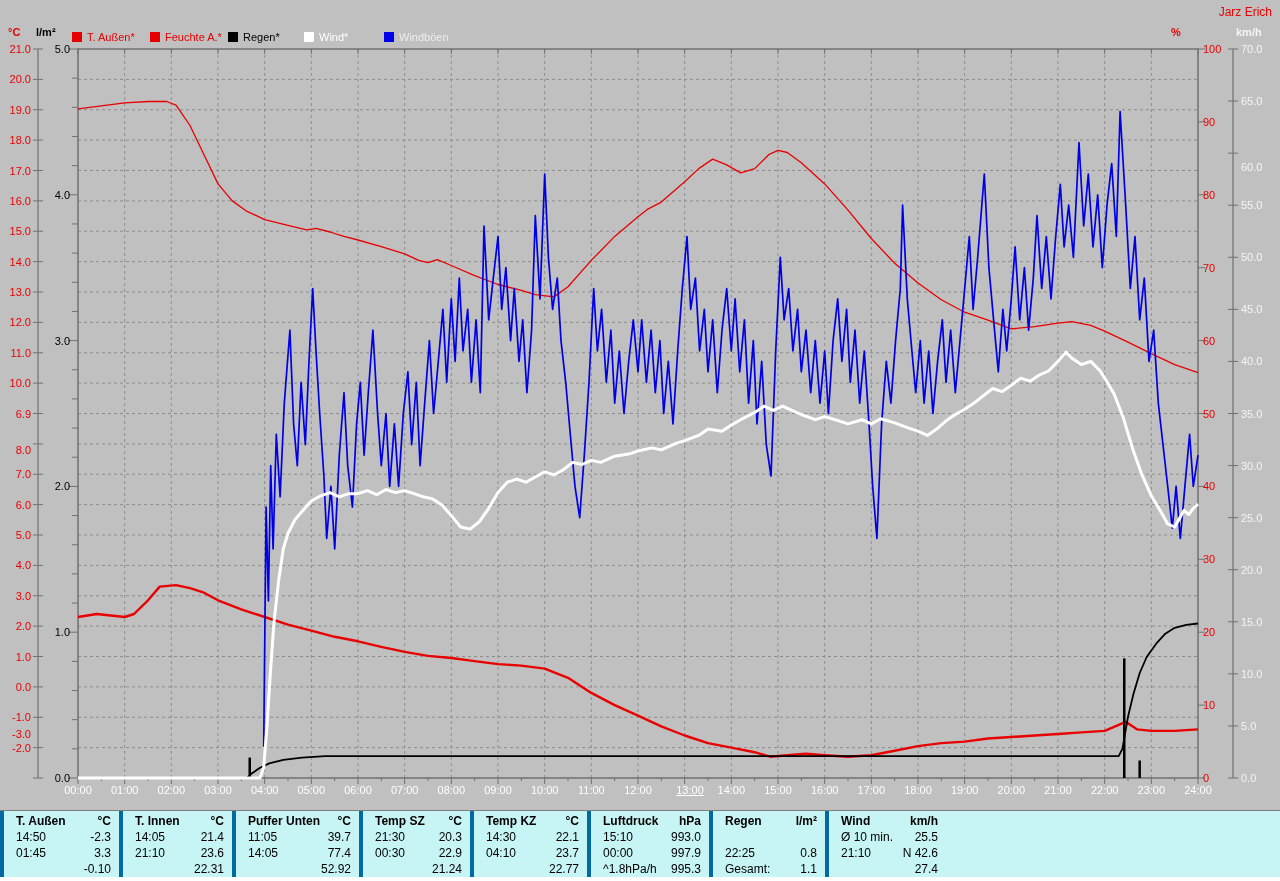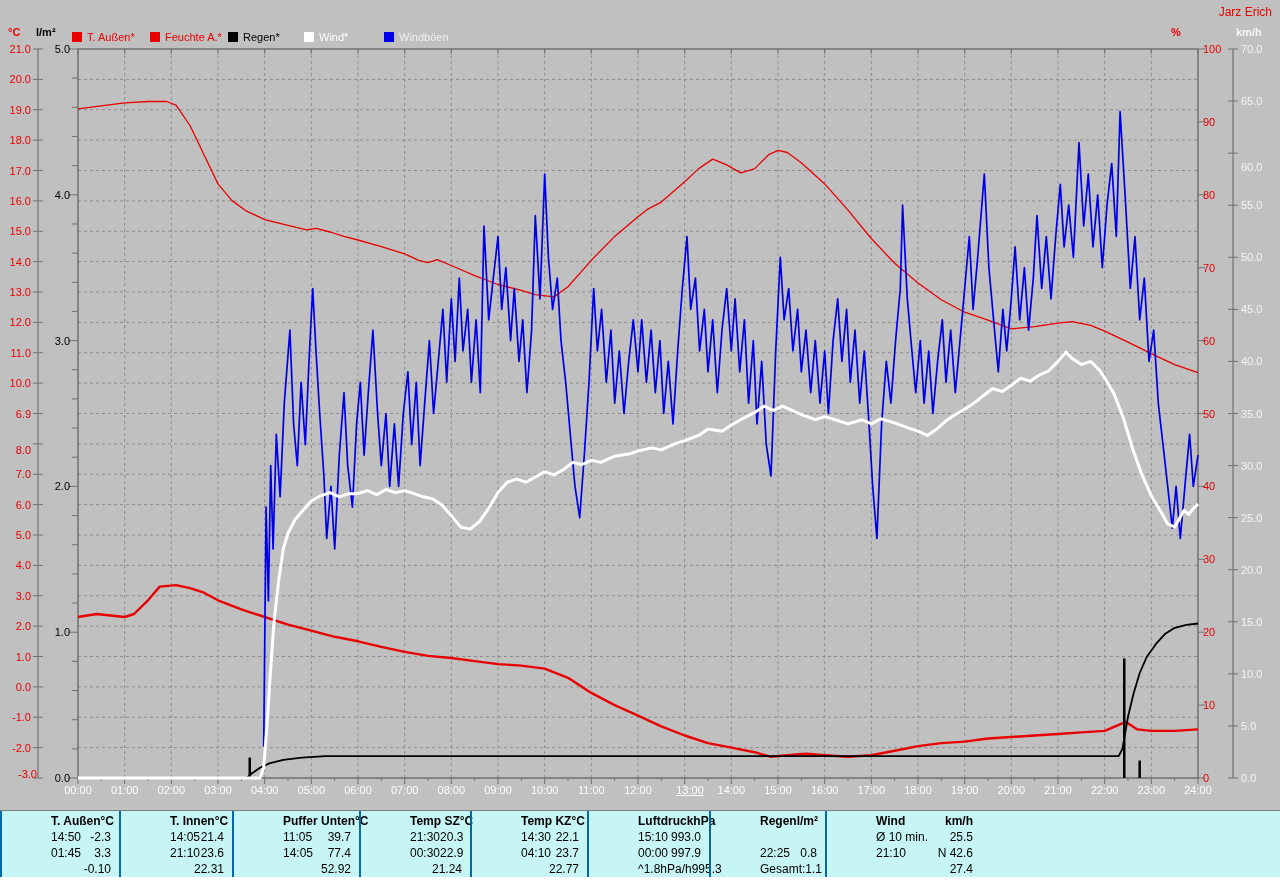--- a/index.html
+++ b/index.html
@@ -19,21 +19,21 @@
   .ylbl.c{left:0;width:31px;text-align:right;color:#e80000;}
   .ylbl.lm2{left:36px;width:34px;text-align:right;color:#000000;}
   .ylbl.pct{left:1203px;width:30px;text-align:left;color:#e80000;}
   .ylbl.kmh{left:1241px;width:37px;text-align:left;color:#f4f4f4;}
   .xlbl{position:absolute;top:784px;width:44px;text-align:center;
         font-size:11px;color:#ffffff;}
   #chart{position:absolute;left:0;top:0;}
   .tbl{position:absolute;left:0;top:810px;width:1280px;height:67px;
        background:#c7f4f4;border-top:1px solid #7d7d7d;display:flex;box-sizing:border-box;}
   .tcol{height:100%;box-sizing:border-box;padding-top:2px;}
-  .tcol.sep{border-left:2px solid #0369a1;padding-left:37px;}
+  .tcol.sep{border-left:4px solid #0369a1;}
   .trow{height:16px;line-height:16px;font-size:12px;display:flex;
         justify-content:space-between;padding:0 8px;white-space:nowrap;color:#000;}
   .trow.hdr{font-weight:bold;}
   .trow .tl{padding-left:4px;}
   .bstrip{position:absolute;left:0;top:877px;width:1280px;height:4px;background:#ffffff;}
 </style>
 </head>
 <body>
 
 <div class="app">
@@ -282,21 +282,21 @@
       <div class="ylbl c" style="top: 468.25px;">7.0</div>
       <div class="ylbl c" style="top: 498.625px;">6.0</div>
       <div class="ylbl c" style="top: 529px;">5.0</div>
       <div class="ylbl c" style="top: 559.375px;">4.0</div>
       <div class="ylbl c" style="top: 589.75px;">3.0</div>
       <div class="ylbl c" style="top: 620.125px;">2.0</div>
       <div class="ylbl c" style="top: 650.5px;">1.0</div>
       <div class="ylbl c" style="top: 680.875px;">0.0</div>
       <div class="ylbl c" style="top: 711.25px;">-1.0</div>
       <div class="ylbl c" style="top: 741.625px;">-2.0</div>
-      <div class="ylbl c" style="top: 768px; padding-left: 6px;">-3.0</div>
+      <div class="ylbl c" style="top: 728px;">-3.0</div>
       <div class="ylbl lm2" style="top: 43px;">5.0</div>
       <div class="ylbl lm2" style="top: 188.8px;">4.0</div>
       <div class="ylbl lm2" style="top: 334.6px;">3.0</div>
       <div class="ylbl lm2" style="top: 480.4px;">2.0</div>
       <div class="ylbl lm2" style="top: 626.2px;">1.0</div>
       <div class="ylbl lm2" style="top: 772px;">0.0</div>
       <div class="ylbl pct" style="top: 43px;">100</div>
       <div class="ylbl pct" style="top: 115.9px;">90</div>
       <div class="ylbl pct" style="top: 188.8px;">80</div>
       <div class="ylbl pct" style="top: 261.7px;">70</div>

